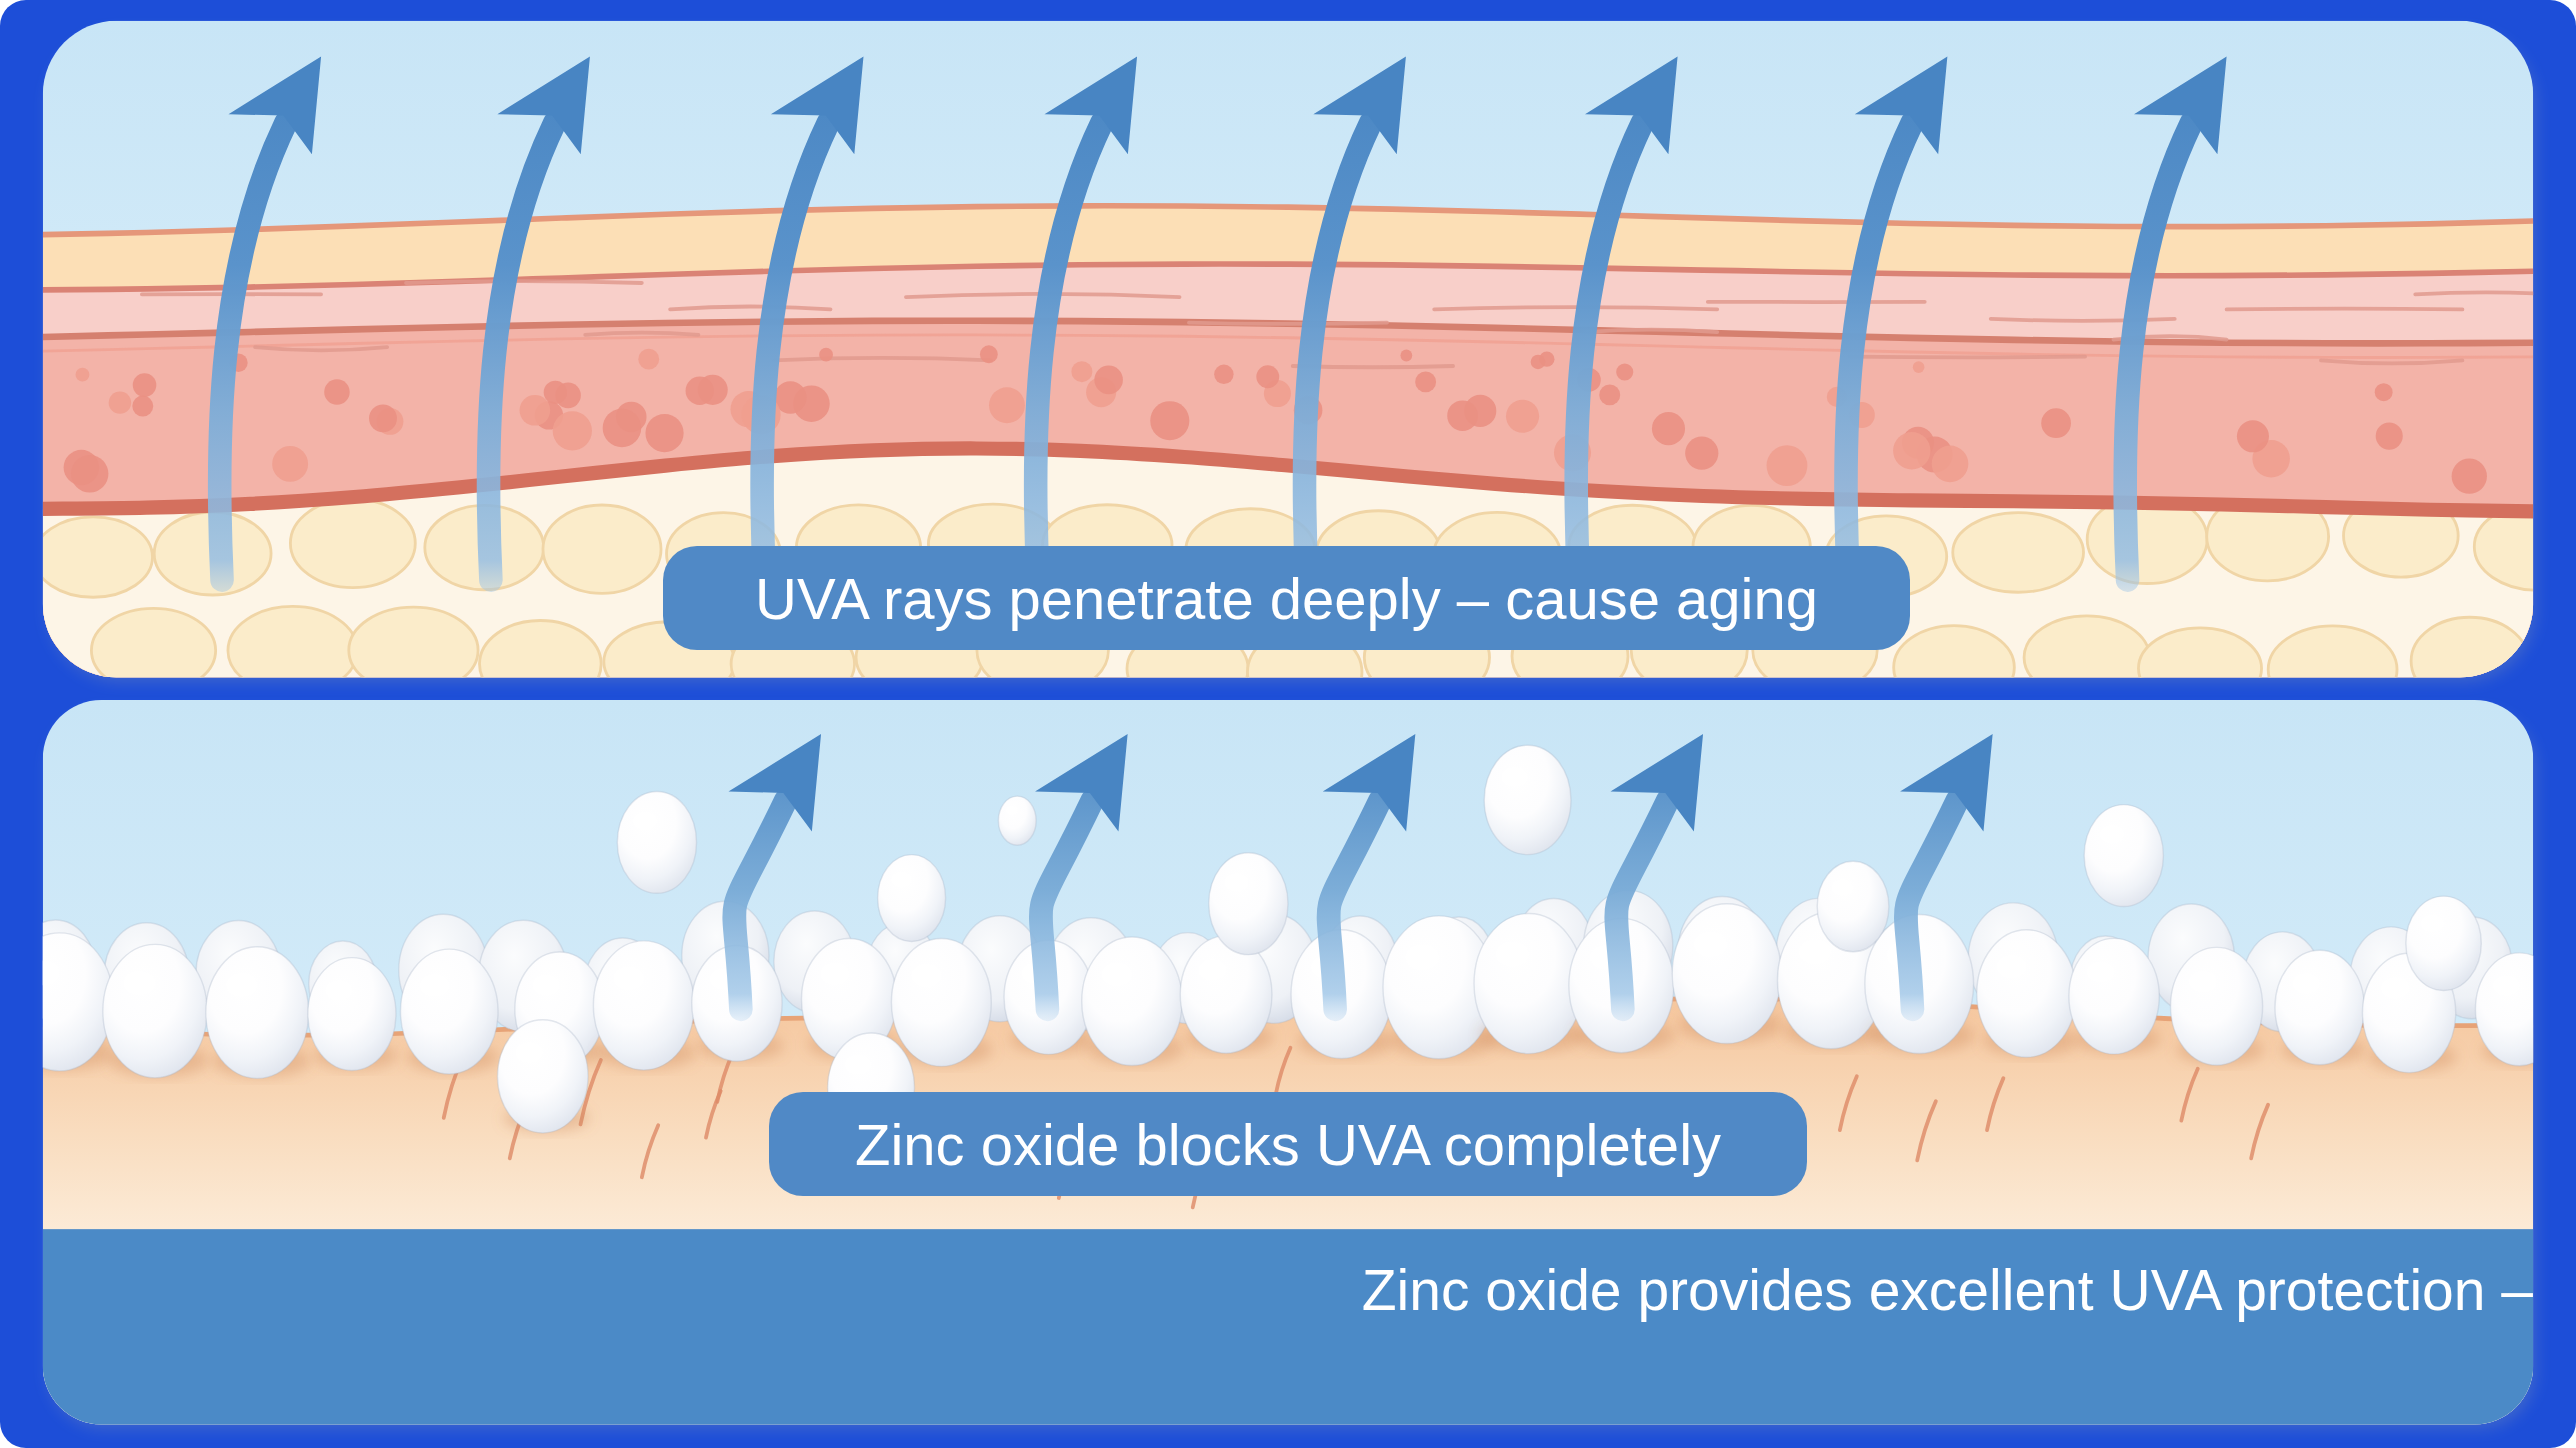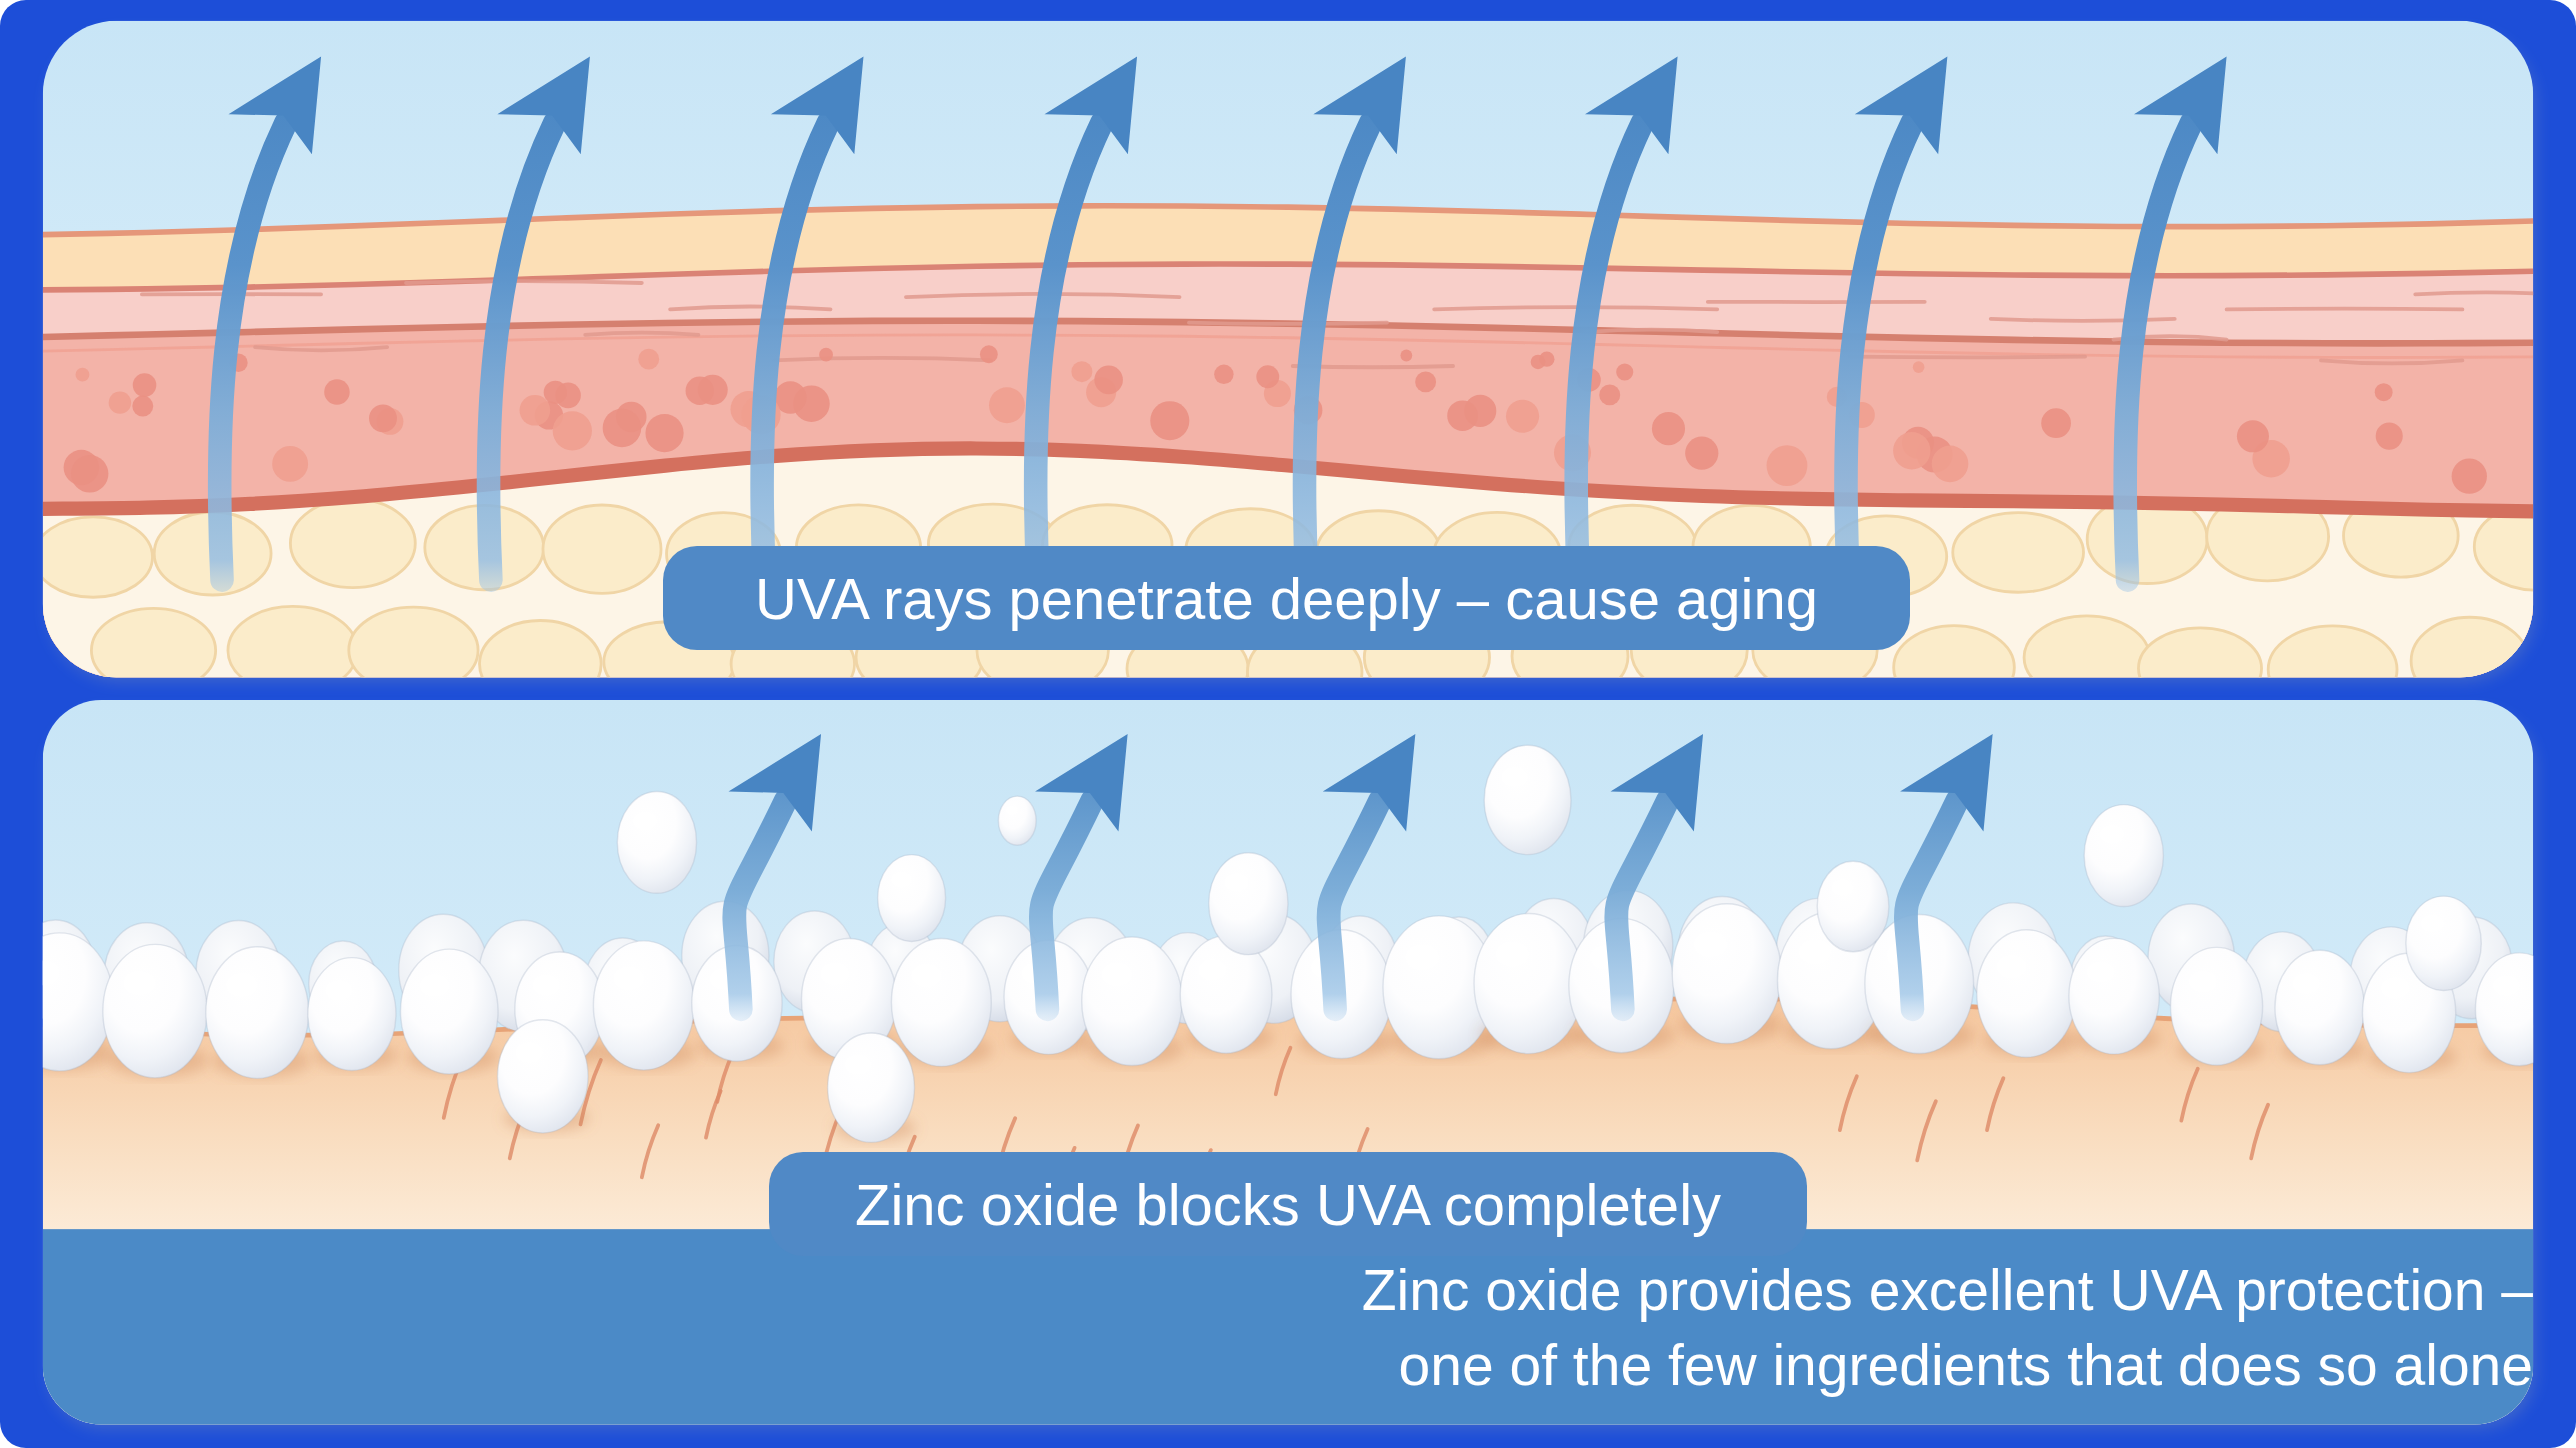--- a/index.html
+++ b/index.html
@@ -2,21 +2,21 @@
 <html style="font-size:15px"><head>
 <meta charset="utf-8">
 <style>
   html,body{margin:0;padding:0;background:#ffffff;}
   #stage{position:relative;width:2576px;height:1448px;background:#1d4ed8;overflow:hidden;
          font-family:"Liberation Sans",sans-serif;border-radius:26px;}
   #scene{position:absolute;left:0;top:0;}
   .pill{position:absolute;display:flex;align-items:center;justify-content:center;
         color:#fff;font-size:58px;font-weight:400;border-radius:34px;white-space:nowrap;}
   #pill-top{left:663px;top:546px;width:1247px;height:104px;}
-  #pill-bottom{left:769px;top:1152px;width:1038px;height:104px;}
+  #pill-bottom{left:769px;top:1092px;width:1038px;height:104px;}
   #banner-text{position:absolute;left:42px;top:1253px;width:2491px;text-align:right;
                color:#fff;font-size:57px;font-weight:400;line-height:75px;}
 </style>
 </head>
 <body>
 
 <div id="stage">
   <svg id="scene" width="2576" height="1448" viewBox="0 0 2730 1535">
     <defs>
       <linearGradient id="skyGrad" x1="0" y1="0" x2="0" y2="1">
@@ -549,16 +549,15 @@
           </g>
         </g>
         <rect x="45" y="1303" width="2640" height="210" fill="#4b8ac7"></rect>
       </g>
   </svg>
 
   <div class="pill" id="pill-top" style="background: rgb(80, 137, 198);">UVA rays penetrate deeply – cause aging</div>
   <div class="pill" id="pill-bottom" style="background: rgb(80, 137, 198);">Zinc oxide blocks UVA completely</div>
   <div id="banner-text">
     <div>Zinc oxide provides excellent UVA protection –</div>
-    <div>one of the few ingredients that does so alone</div>
   </div>
 </div>
 
 
 </body></html>

